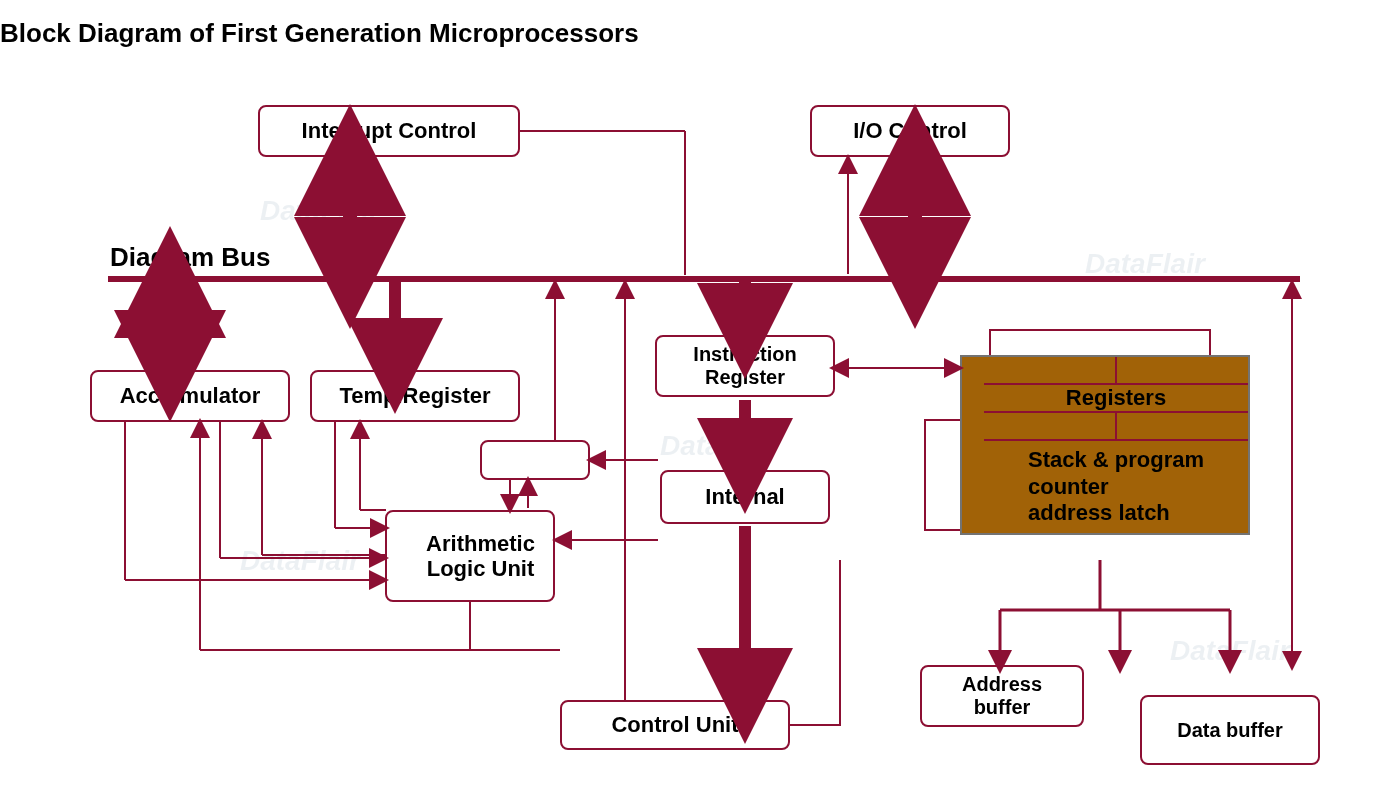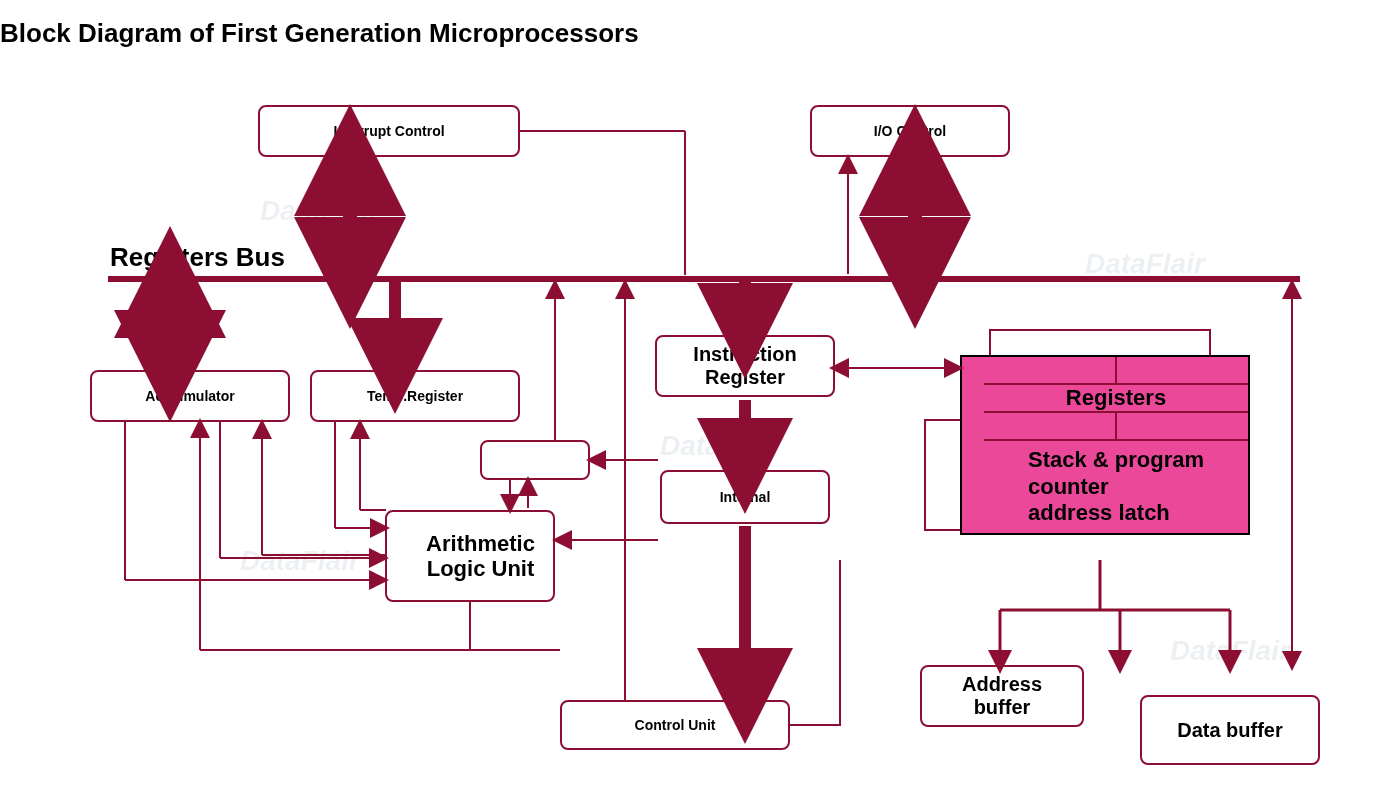--- a/index.html
+++ b/index.html
@@ -34,30 +34,30 @@
   .block {
     position: absolute;
     border: 2px solid #8c0f33;
     border-radius: 8px;
     background: #fff;
     display: flex;
     align-items: center;
     justify-content: center;
     text-align: center;
     font-weight: 700;
-    font-size: 14px;
+    font-size: 22px;
     color: #000;
     padding: 6px 14px;
     line-height: 1.15;
   }
   .block.small { font-size: 20px; }
   .reg-table {
     position: absolute;
-    border: 2px solid #000000;
-    background: #ec4899;
+    border: 2px solid #737373;
+    background: #a16207;
     padding-left: 22px;
   }
   .reg-row { display:flex; }
   .reg-cell {
     border-right: 2px solid #8c0f33;
     border-bottom: 2px solid #8c0f33;
     flex:1;
     min-height: 28px;
     display:flex; align-items:center; justify-content:center;
     font-weight:700; font-size:22px;
@@ -81,21 +81,21 @@
 <body>
 
 <div class="title">Block Diagram of First Generation Microprocessors</div>
 
 <div class="watermark" style="left:260px; top:195px;">DataFlair</div>
 <div class="watermark" style="left:1085px; top:248px;">DataFlair</div>
 <div class="watermark" style="left:660px; top:430px;">DataFlair</div>
 <div class="watermark" style="left:240px; top:545px;">DataFlair</div>
 <div class="watermark" style="left:1170px; top:635px;">DataFlair</div>
 
-<div class="bus-label" style="left:110px; top:242px;">Registers Bus</div>
+<div class="bus-label" style="left:110px; top:242px;">Diagram Bus</div>
 <div class="bus" style="left:108px; top:276px; width:1192px;"></div>
 
 <div class="block" style="left:258px; top:105px; width:262px; height:52px;">Interrupt Control</div>
 <div class="block" style="left:810px; top:105px; width:200px; height:52px;">I/O Control</div>
 
 <div class="block" style="left:90px;  top:370px; width:200px; height:52px;">Acculmulator</div>
 <div class="block" style="left:310px; top:370px; width:210px; height:52px;">Temp.Register</div>
 
 <div class="block" style="left:480px; top:440px; width:110px; height:40px; border-radius:8px;"></div>
 

